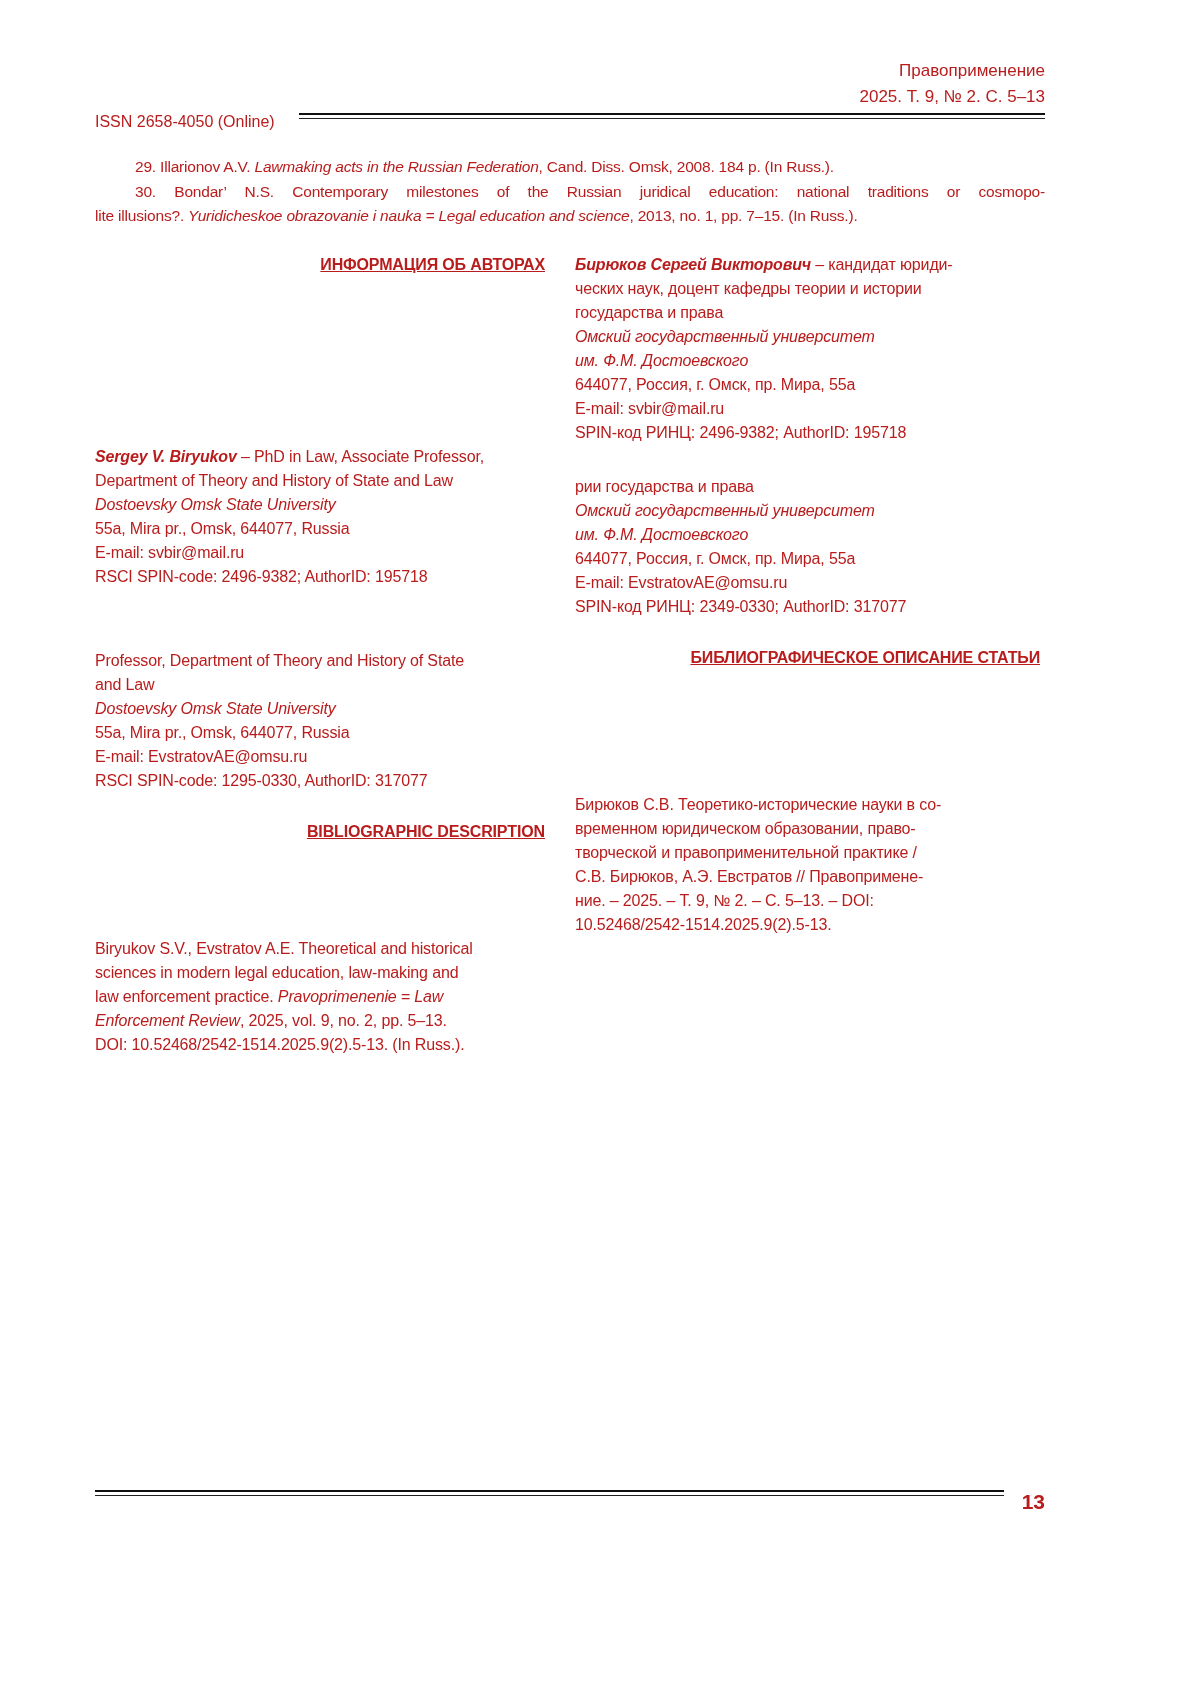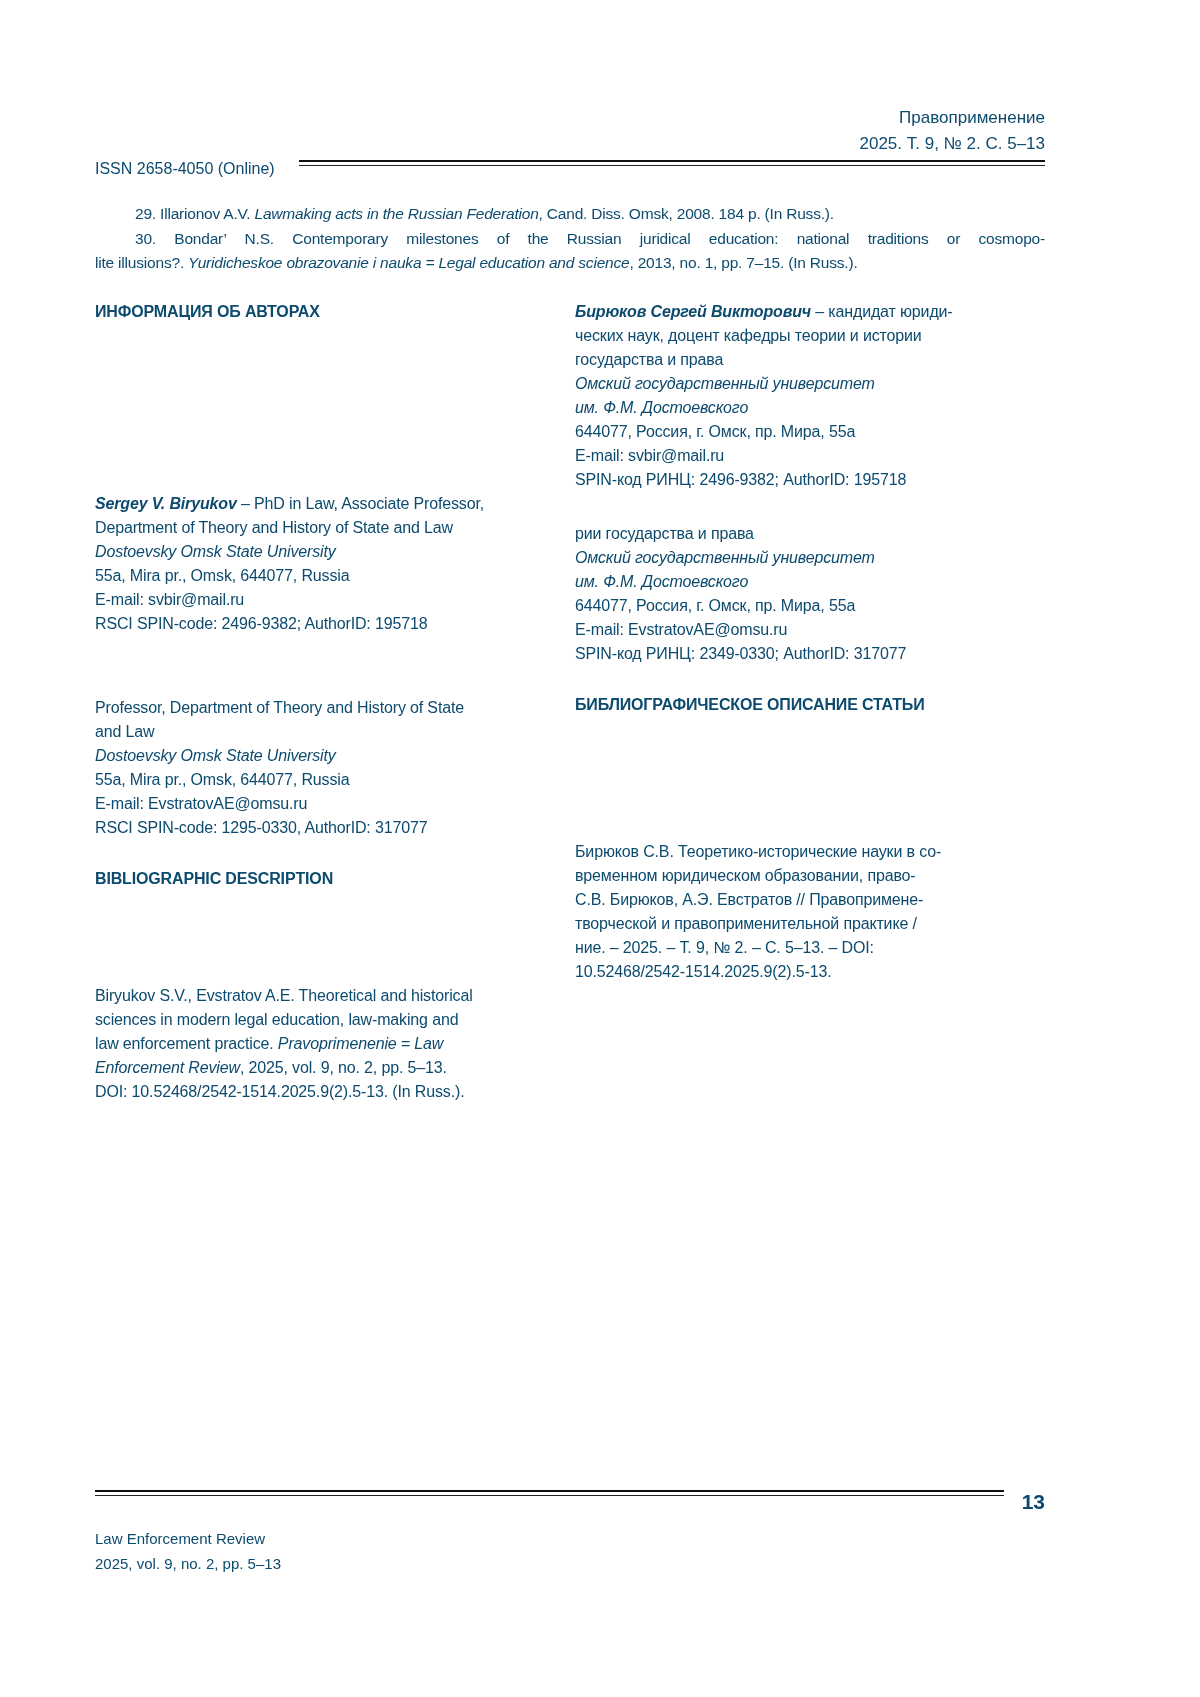--- a/index.html
+++ b/index.html
@@ -1,24 +1,24 @@
 <!DOCTYPE html>
 <html><head>
 <meta charset="utf-8">
 <style>
   html, body { margin: 0; padding: 0; background: #ffffff; }
   .page {
     position: relative;
     width: 1200px;
     height: 1697px;
     box-sizing: border-box;
-    padding: 105px 155px 0 95px;
+    padding: 58px 155px 0 95px;
     background: #ffffff;
     font-family: "Liberation Sans", sans-serif;
-    color: #0c4a6e;
+    color: #b91c1c;
     overflow: hidden;
   }
 
   
   .masthead { text-align: right; font-size: 17px; line-height: 26px; }
   .issn-row { display: flex; align-items: flex-start; font-size: 16px; margin-top: 3px; }
   .rule {
     flex: 1;
     height: 6px;
     box-sizing: border-box;
@@ -38,21 +38,21 @@
   
   .cols {
     display: grid;
     grid-template-columns: 450px 465px;
     column-gap: 30px;
     margin-top: 24px;
     font-size: 16px;
     line-height: 24px;
     letter-spacing: -0.15px;
   }
-  .col-head { font-weight: bold; text-align: left; margin-bottom: 3px; }
+  .col-head { font-weight: bold; text-align: right; margin-bottom: 3px; text-decoration: underline; }
   .gap-top { margin-top: 30px; }
   .bib-head-gap { margin-top: 27px; }
 
   
   .page-footer { position: absolute; left: 95px; right: 155px; top: 1490px; }
   .footer-rule-row { display: flex; align-items: flex-start; }
   .footer-rule-row .rule { margin-right: 18px; }
   .pagenum { font-weight: bold; font-size: 21px; line-height: 24px; }
   .footer-meta { margin-top: 12px; font-size: 15px; line-height: 25px; }
 </style>
@@ -120,38 +120,34 @@
         <div class="line"><span>E-mail: EvstratovAE@omsu.ru</span></div>
         <div class="line"><span>RSCI SPIN-code: 1295-0330, AuthorID: 317077</span></div>
       </div>
 
     <div class="col-head bib-head-gap">БИБЛИОГРАФИЧЕСКОЕ ОПИСАНИЕ СТАТЬИ</div>
     <div class="col-head bib-head-gap">BIBLIOGRAPHIC DESCRIPTION</div>
 
     <div class="col">
         <div class="line"><span>Бирюков С.В. Теоретико-исторические науки в со-</span></div>
         <div class="line"><span>временном юридическом образовании, право-</span></div>
+        <div class="line"><span>творческой и правоприменительной практике /</span></div>
         <div class="line"><span>С.В. Бирюков, А.Э. Евстратов // Правопримене-</span></div>
-        <div class="line"><span>творческой и правоприменительной практике /</span></div>
         <div class="line"><span>ние. – 2025. – Т. 9, № 2. – С. 5–13. – DOI:</span></div>
         <div class="line"><span>10.52468/2542-1514.2025.9(2).5-13.</span></div>
       </div>
     <div class="col">
         <div class="line"><span>Biryukov S.V., Evstratov A.E. Theoretical and historical</span></div>
         <div class="line"><span>sciences in modern legal education, law-making and</span></div>
         <div class="line"><span>law enforcement practice. </span><span class="it">Pravoprimenenie = Law</span></div>
         <div class="line"><span class="it">Enforcement Review</span><span>, 2025, vol. 9, no. 2, pp. 5–13.</span></div>
         <div class="line"><span>DOI: 10.52468/2542-1514.2025.9(2).5-13. (In Russ.).</span></div>
       </div>
   </section>
 
   <footer class="page-footer">
     <div class="footer-rule-row">
       <span class="rule"></span>
       <span class="pagenum">13</span>
     </div>
-    <div class="footer-meta">
-      <div>Law Enforcement Review</div>
-      <div>2025, vol. 9, no. 2, pp. 5–13</div>
-    </div>
   </footer>
 
 </div>
 
 </body></html>

